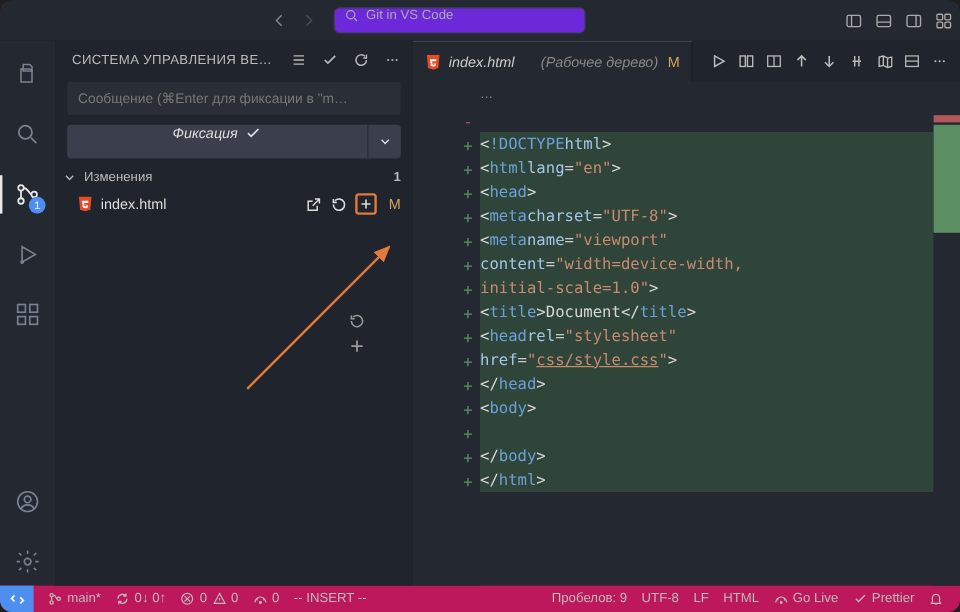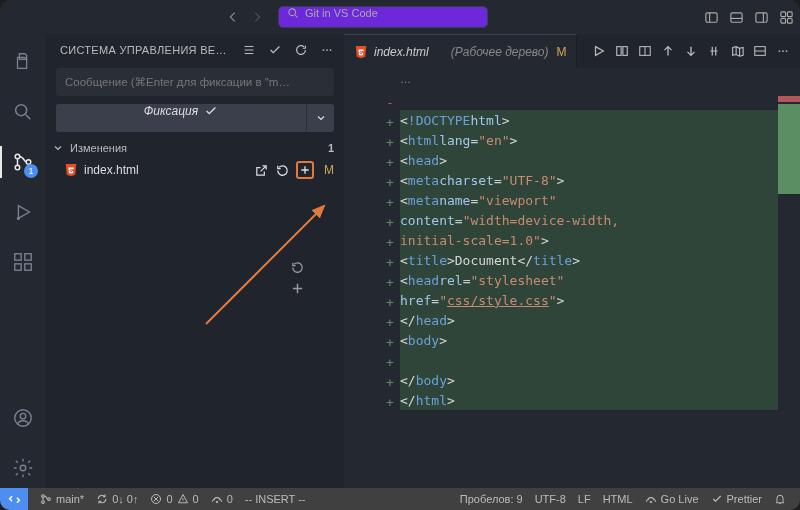--- a/index.html
+++ b/index.html
@@ -71,21 +71,21 @@
   .txt  { color: #d6d6d6; }
   .underline { text-decoration: underline; }
 
   .minimap { width: 22px; background: #242830; position:relative; }
   .minimap .mm-del { position:absolute; top:6px; left:0; right:0; height:6px; background:#b4575b; }
   .minimap .mm-add { position:absolute; top:14px; left:0; right:0; height:90px; background:#5b8f63; }
 
   .vgutter { position: absolute; left: -54px; top: 170px; display:flex; flex-direction:column; gap:6px; color:#999; }
 
   
-  .statusbar { height: 22px; background: #404040; display: flex; align-items: center; font-size: 11px; color: #bbb; padding-right: 8px; }
+  .statusbar { height: 22px; background: #be185d; display: flex; align-items: center; font-size: 11px; color: #bbb; padding-right: 8px; }
   .sb-remote { width: 28px; height: 22px; background: #4d8ef0; color: #fff; display:flex; align-items:center; justify-content:center; margin-right: 6px; }
   .sb-item { padding: 0 6px; display:flex; align-items:center; gap:4px; }
   .sb-item.err { color: #bbb; }
   .sb-right { margin-left: auto; display:flex; align-items:center; }
 </style>
 </head>
 <body>
 
 <div class="titlebar">
   <div class="nav-arrows">

